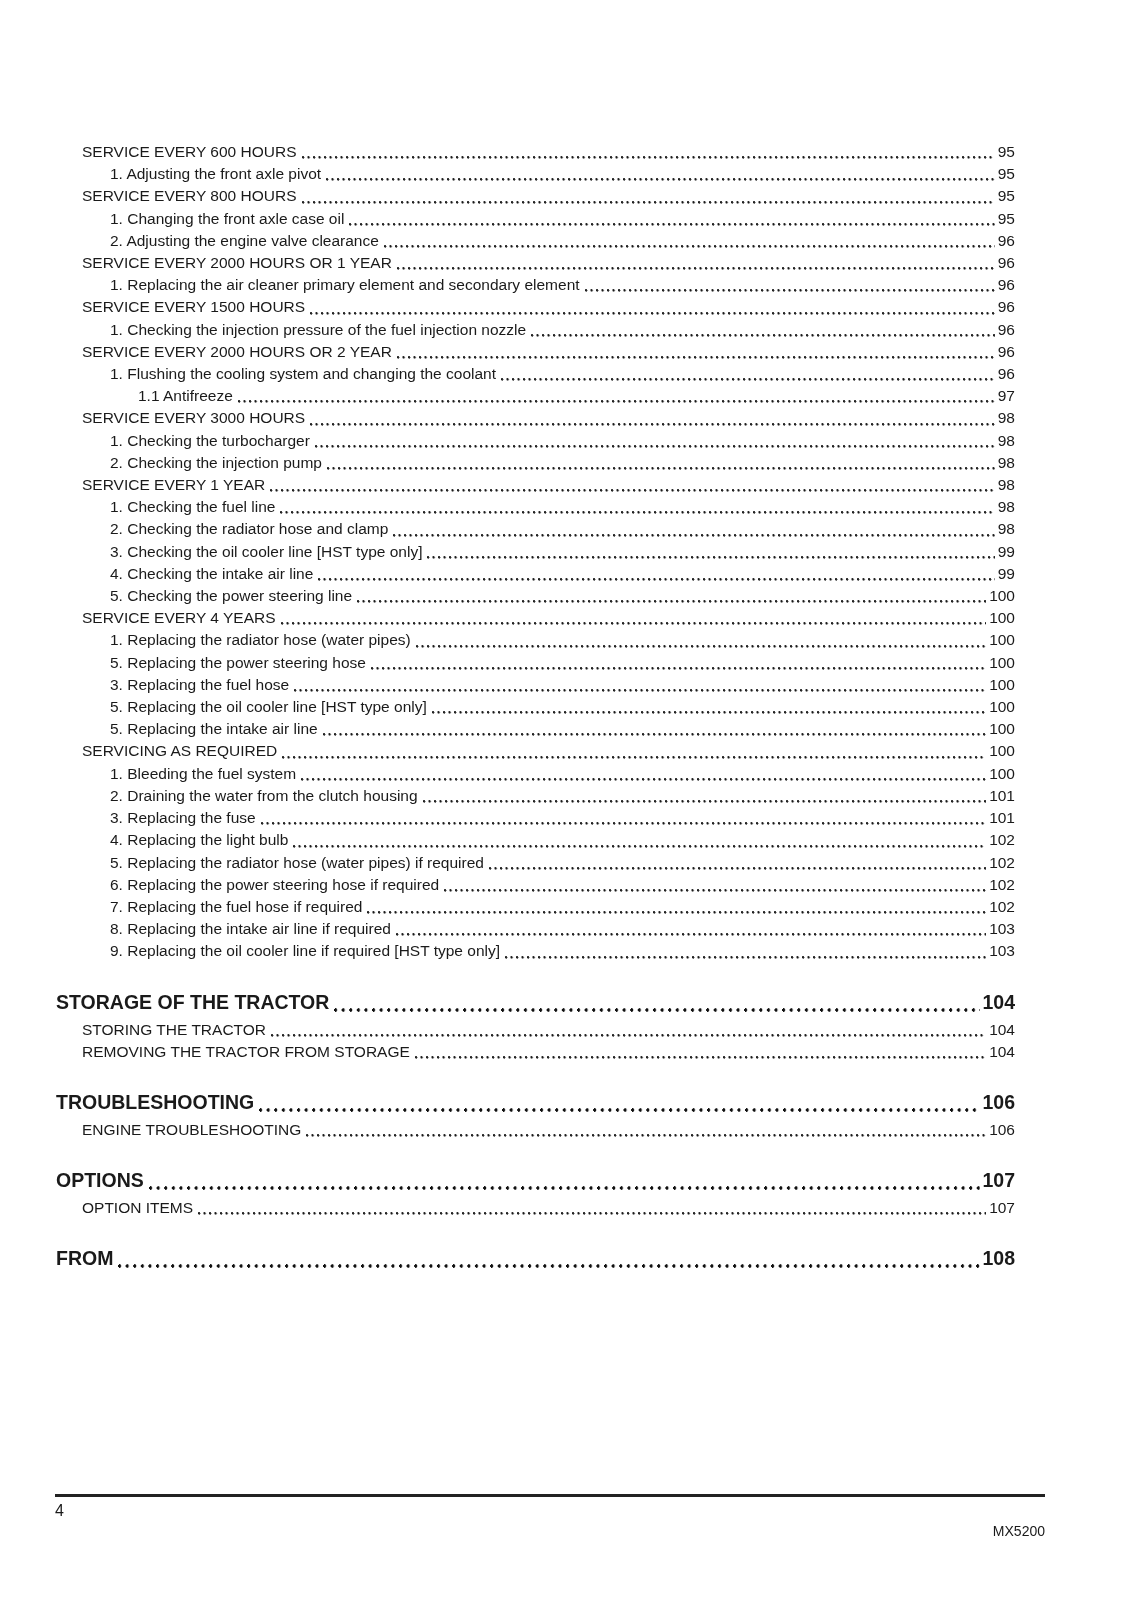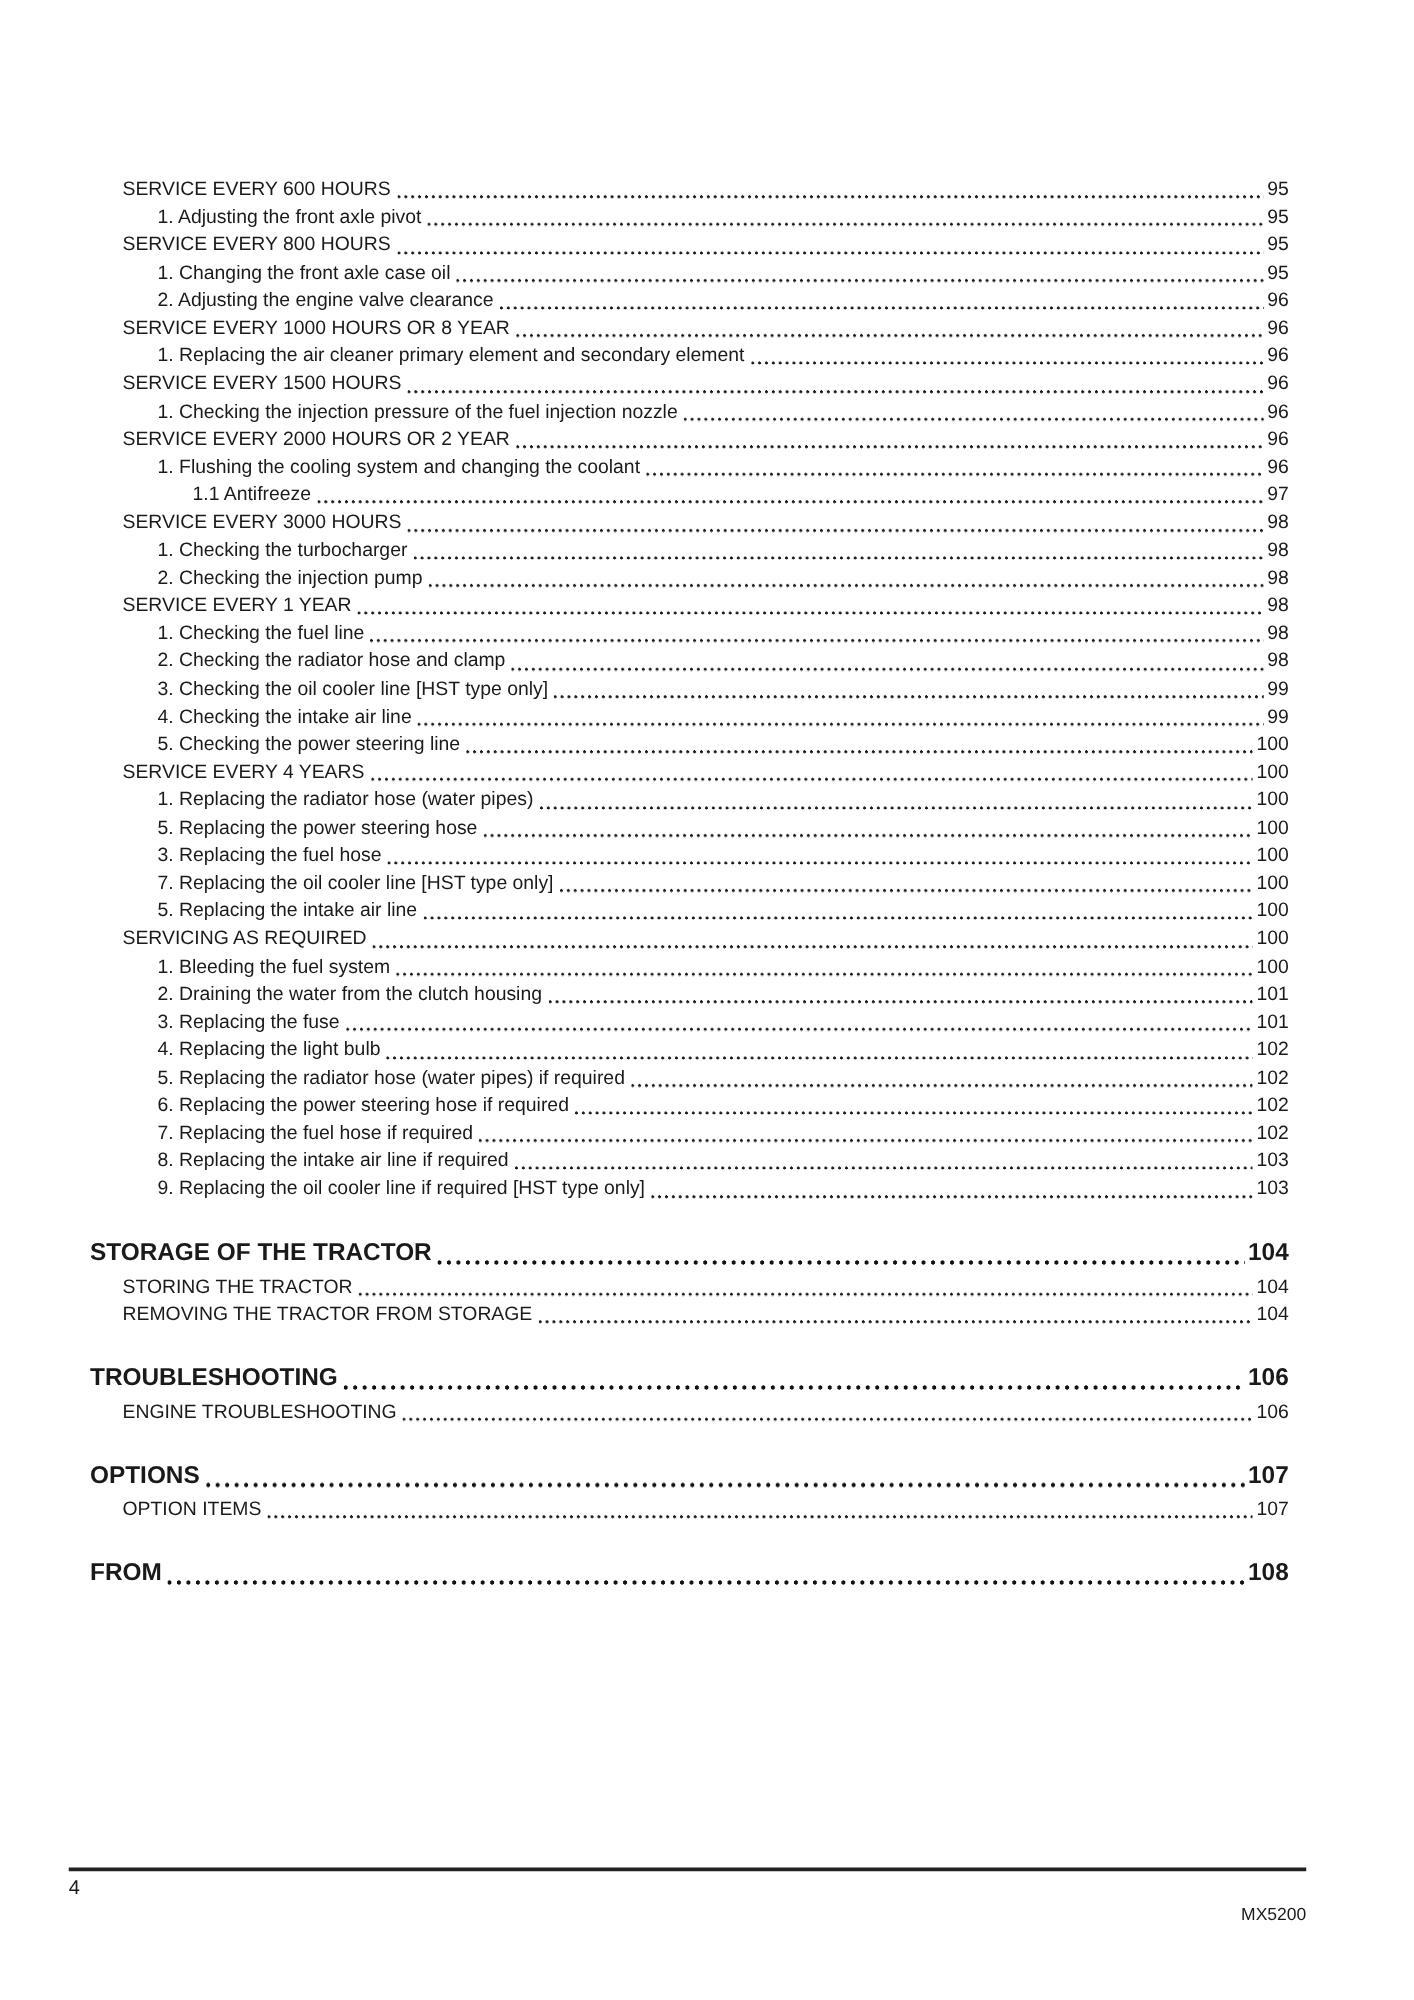--- a/index.html
+++ b/index.html
@@ -11,21 +11,21 @@
     font-family: "Liberation Sans", "DejaVu Sans", sans-serif;
     position: relative;
     overflow: hidden;
   }
   .page { position: absolute; inset: 0; }
 
   
   .toc {
     position: absolute;
     top: 141px;
-    left: 72px;
+    left: 56px;
     width: 959px;
   }
   .row {
     display: flex;
     align-items: baseline;
     font-size: 15.5px;
     line-height: 22.2px;
     white-space: nowrap;
   }
   .row .label { white-space: pre; }
@@ -108,21 +108,21 @@
         <span class="label">1. Changing the front axle case oil</span>
         <span class="dots"></span>
         <span class="pg">95</span>
       </div>
       <div class="row item">
         <span class="label">2. Adjusting the engine valve clearance</span>
         <span class="dots"></span>
         <span class="pg">96</span>
       </div>
       <div class="row h2">
-        <span class="label">SERVICE EVERY 1000 HOURS OR 8 YEAR</span>
+        <span class="label">SERVICE EVERY 2000 HOURS OR 1 YEAR</span>
         <span class="dots"></span>
         <span class="pg">96</span>
       </div>
       <div class="row item">
         <span class="label">1. Replacing the air cleaner primary element and secondary element</span>
         <span class="dots"></span>
         <span class="pg">96</span>
       </div>
       <div class="row h2">
         <span class="label">SERVICE EVERY 1500 HOURS</span>
@@ -208,21 +208,21 @@
         <span class="label">5. Replacing the power steering hose</span>
         <span class="dots"></span>
         <span class="pg">100</span>
       </div>
       <div class="row item">
         <span class="label">3. Replacing the fuel hose</span>
         <span class="dots"></span>
         <span class="pg">100</span>
       </div>
       <div class="row item">
-        <span class="label">7. Replacing the oil cooler line [HST type only]</span>
+        <span class="label">5. Replacing the oil cooler line [HST type only]</span>
         <span class="dots"></span>
         <span class="pg">100</span>
       </div>
       <div class="row item">
         <span class="label">5. Replacing the intake air line</span>
         <span class="dots"></span>
         <span class="pg">100</span>
       </div>
       <div class="row h2">
         <span class="label">SERVICING AS REQUIRED</span>

